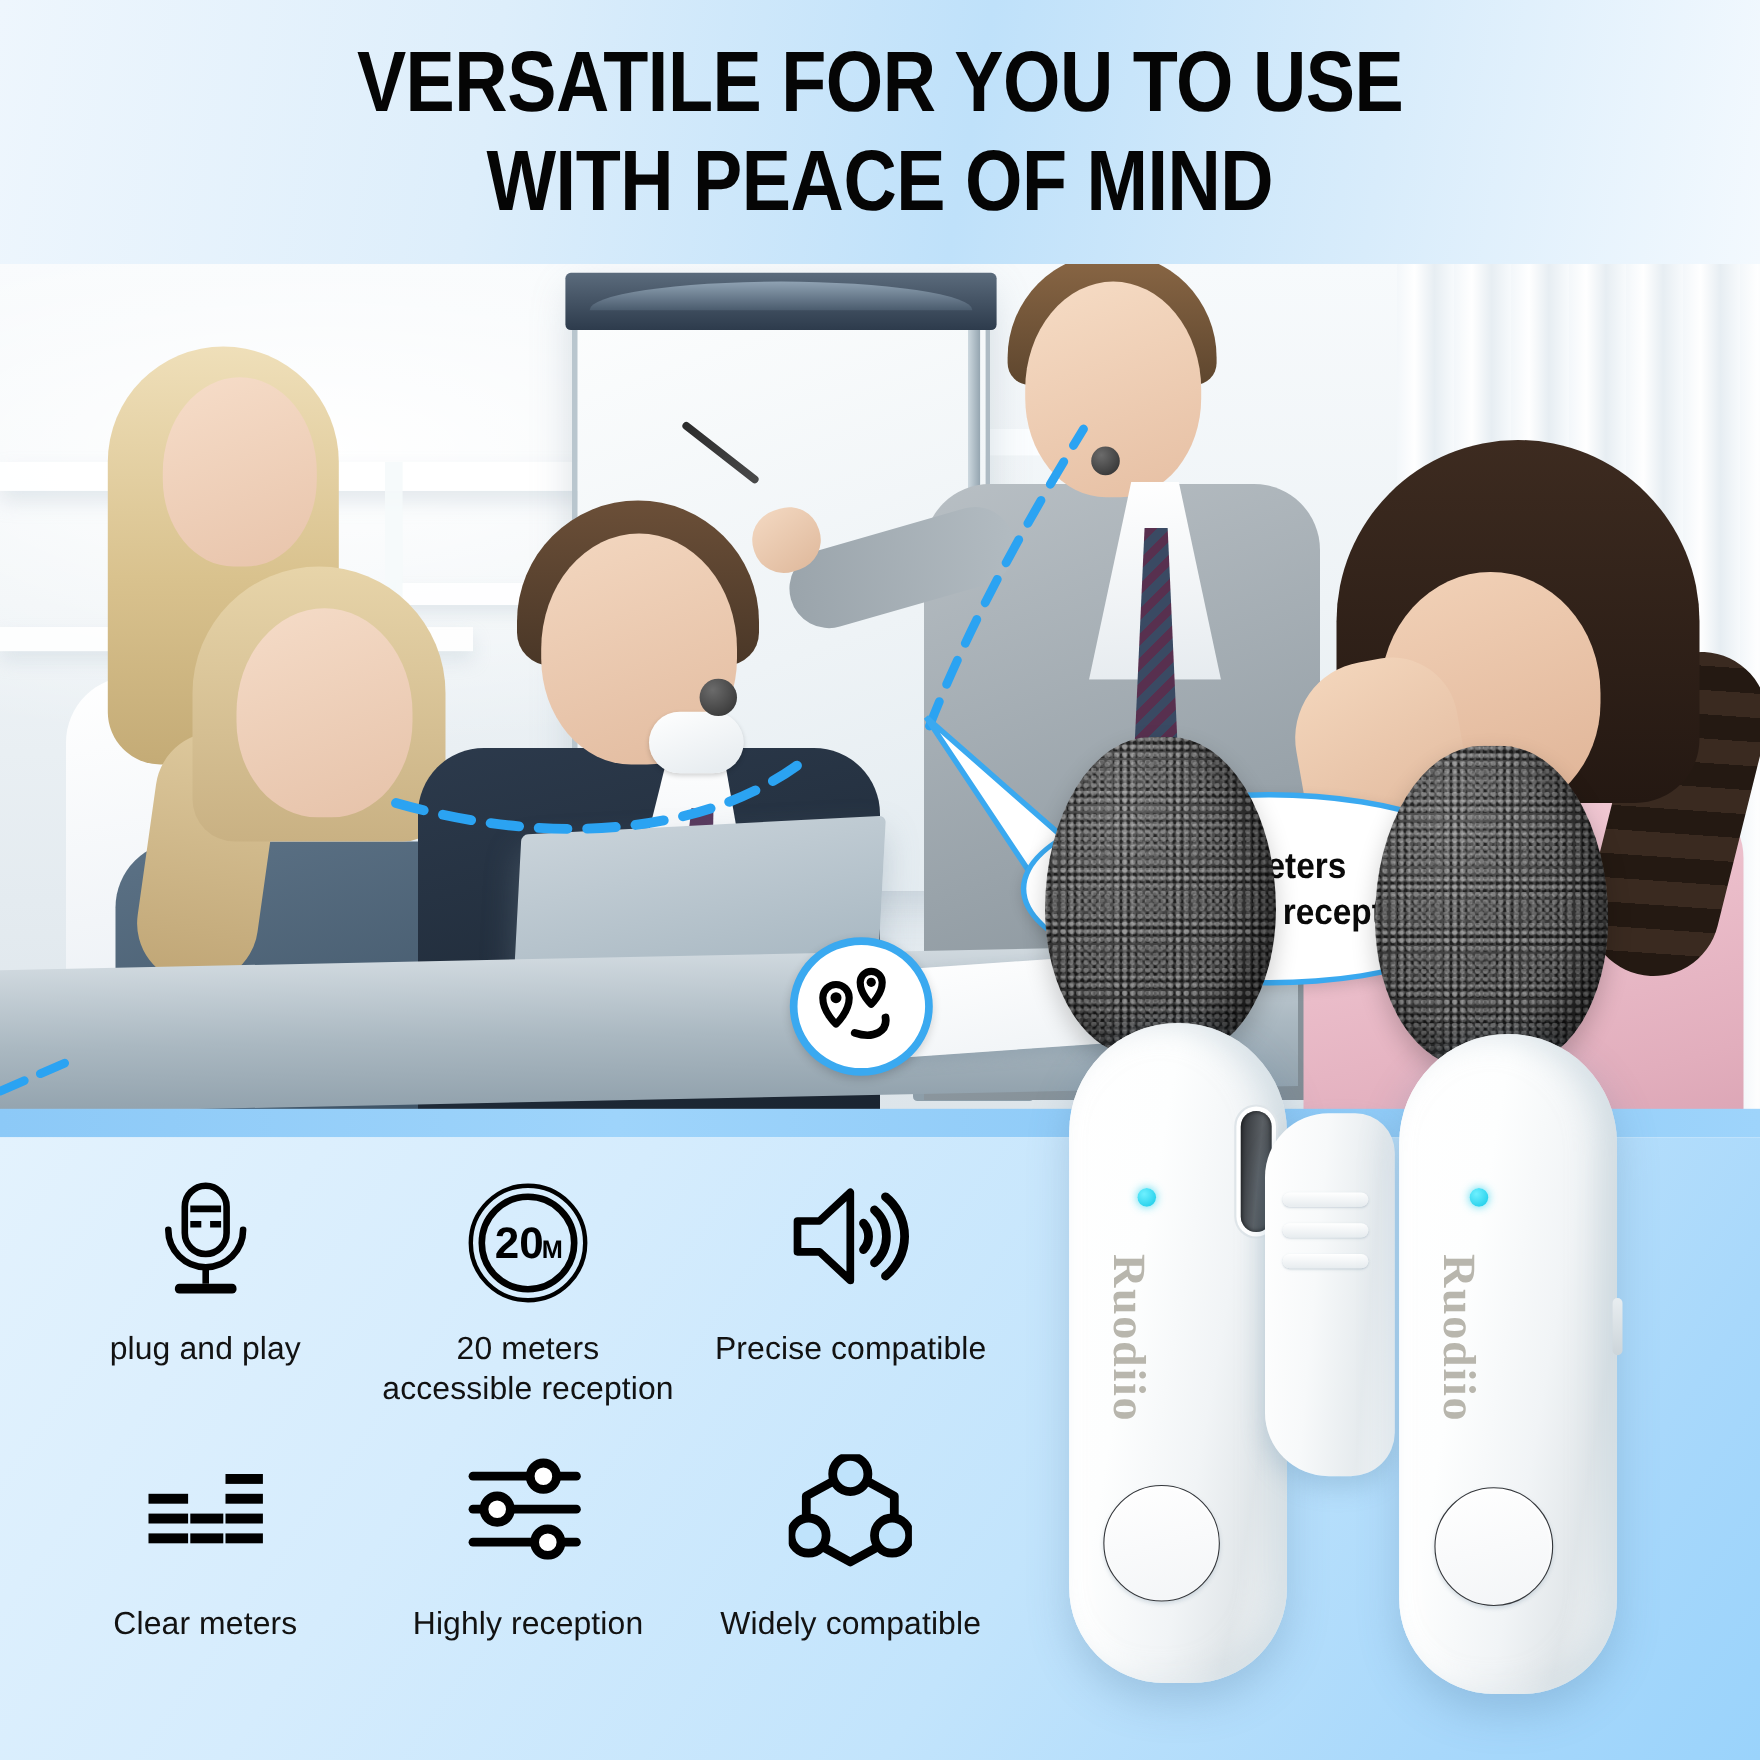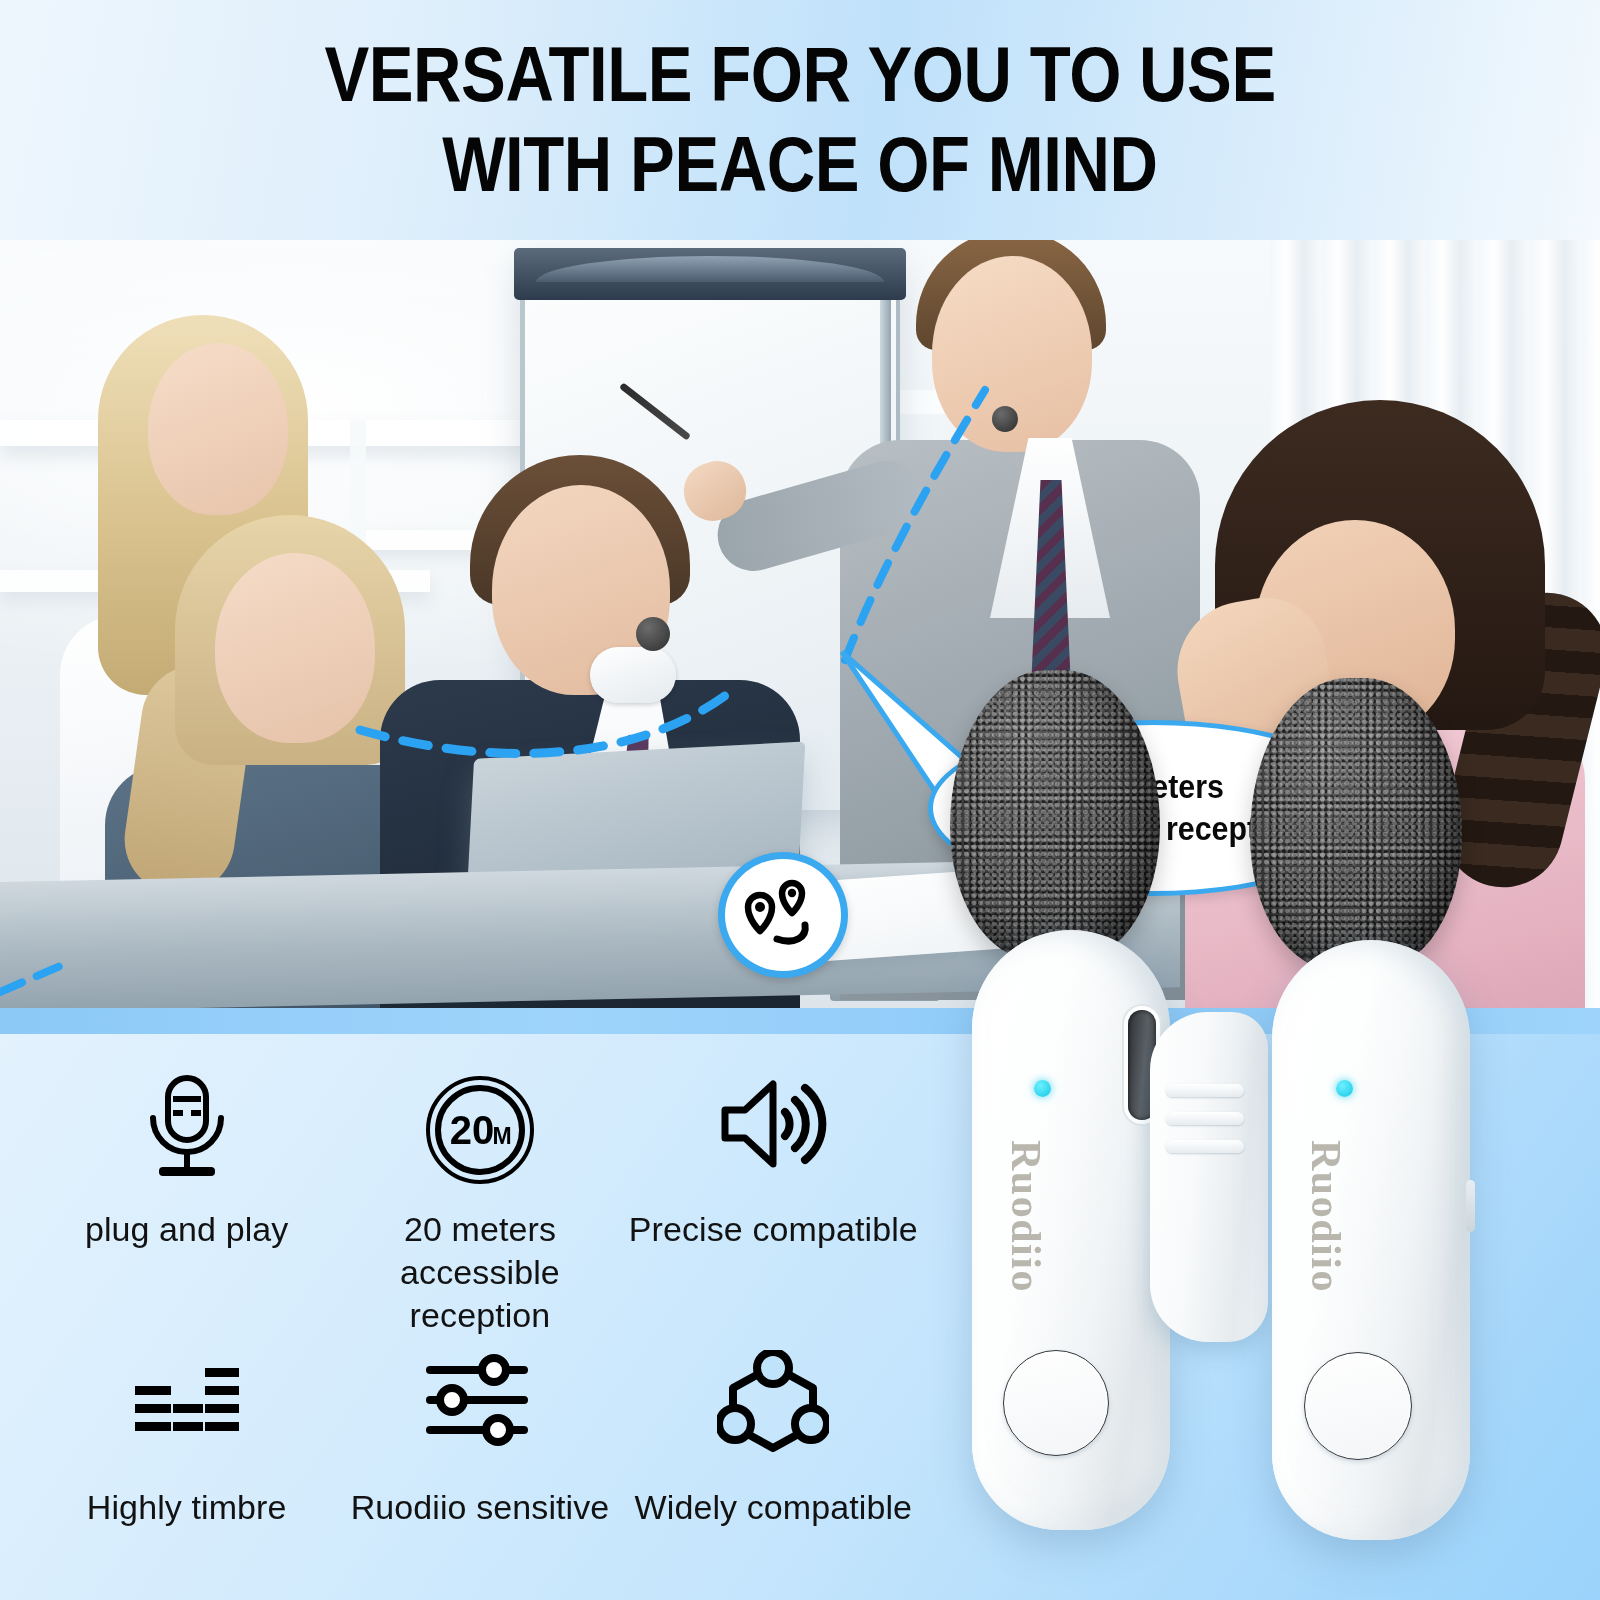--- a/index.html
+++ b/index.html
@@ -200,21 +200,21 @@
     overflow:hidden;
   }
   .grid{
     position:absolute; left:40px; top:24px; width:880px; height:500px;
     display:grid; grid-template-columns:repeat(3,1fr); grid-template-rows:repeat(2,1fr);
   }
   .cell{ display:flex; flex-direction:column; align-items:center; justify-content:flex-start; padding-top:14px; }
   .cell .ico{ height:120px; display:flex; align-items:flex-start; justify-content:center; }
   .cell .lbl{
     margin-top:16px; text-align:center; color:#121212;
-    font-size:34px; line-height:1.26; letter-spacing:.1px;
+    font-size:29px; line-height:1.26; letter-spacing:.1px;
   }
 
   
   .product{ position:absolute; left:900px; top:640px; width:700px; height:960px; }
   .mic{ position:absolute; }
   .foam{
     position:absolute; border-radius:46% 46% 40% 40%/54% 54% 46% 46%;
     background:
       radial-gradient(circle at 34% 26%, rgba(255,255,255,.30) 0 2px, rgba(0,0,0,0) 3px) 0 0/7px 7px,
       radial-gradient(circle at 70% 62%, rgba(255,255,255,.22) 0 2px, rgba(0,0,0,0) 3px) 3px 4px/8px 8px,
@@ -411,37 +411,37 @@
             <rect x="4" y="72" width="36" height="9" fill="#000"></rect>
             <rect x="42" y="54" width="30" height="9" fill="#000"></rect>
             <rect x="42" y="72" width="30" height="9" fill="#000"></rect>
             <rect x="74" y="18" width="34" height="9" fill="#000"></rect>
             <rect x="74" y="36" width="34" height="9" fill="#000"></rect>
             <rect x="74" y="54" width="34" height="9" fill="#000"></rect>
             <rect x="74" y="72" width="34" height="9" fill="#000"></rect>
           </svg>
         </div>
         <div class="lbl">
-          <span>Highly timbre</span>
+          <span>Clear meters</span>
         </div>
       </div>
 
       <div class="cell">
         <div class="ico">
           <svg width="112" height="96" viewBox="0 0 112 96">
             <line x1="6" y1="20" x2="100" y2="20" stroke="#000" stroke-width="8" stroke-linecap="round"></line>
             <circle cx="70" cy="20" r="12" fill="#fff" stroke="#000" stroke-width="8"></circle>
             <line x1="6" y1="50" x2="100" y2="50" stroke="#000" stroke-width="8" stroke-linecap="round"></line>
             <circle cx="28" cy="50" r="12" fill="#fff" stroke="#000" stroke-width="8"></circle>
             <line x1="6" y1="80" x2="100" y2="80" stroke="#000" stroke-width="8" stroke-linecap="round"></line>
             <circle cx="74" cy="80" r="12" fill="#fff" stroke="#000" stroke-width="8"></circle>
           </svg>
         </div>
         <div class="lbl">
-          <span>Ruodiio sensitive</span>
+          <span>Highly reception</span>
         </div>
       </div>
 
       <div class="cell">
         <div class="ico">
           <svg width="112" height="112" viewBox="0 0 112 112">
             <path d="M56 16 L96 38 V76 L56 98 L16 76 V38 Z" fill="none" stroke="#000" stroke-width="8" stroke-linejoin="round"></path>
             <circle cx="56" cy="18" r="16" fill="#bfe3fb" stroke="#000" stroke-width="8"></circle>
             <circle cx="18" cy="74" r="16" fill="#bfe3fb" stroke="#000" stroke-width="8"></circle>
             <circle cx="94" cy="74" r="16" fill="#bfe3fb" stroke="#000" stroke-width="8"></circle>

